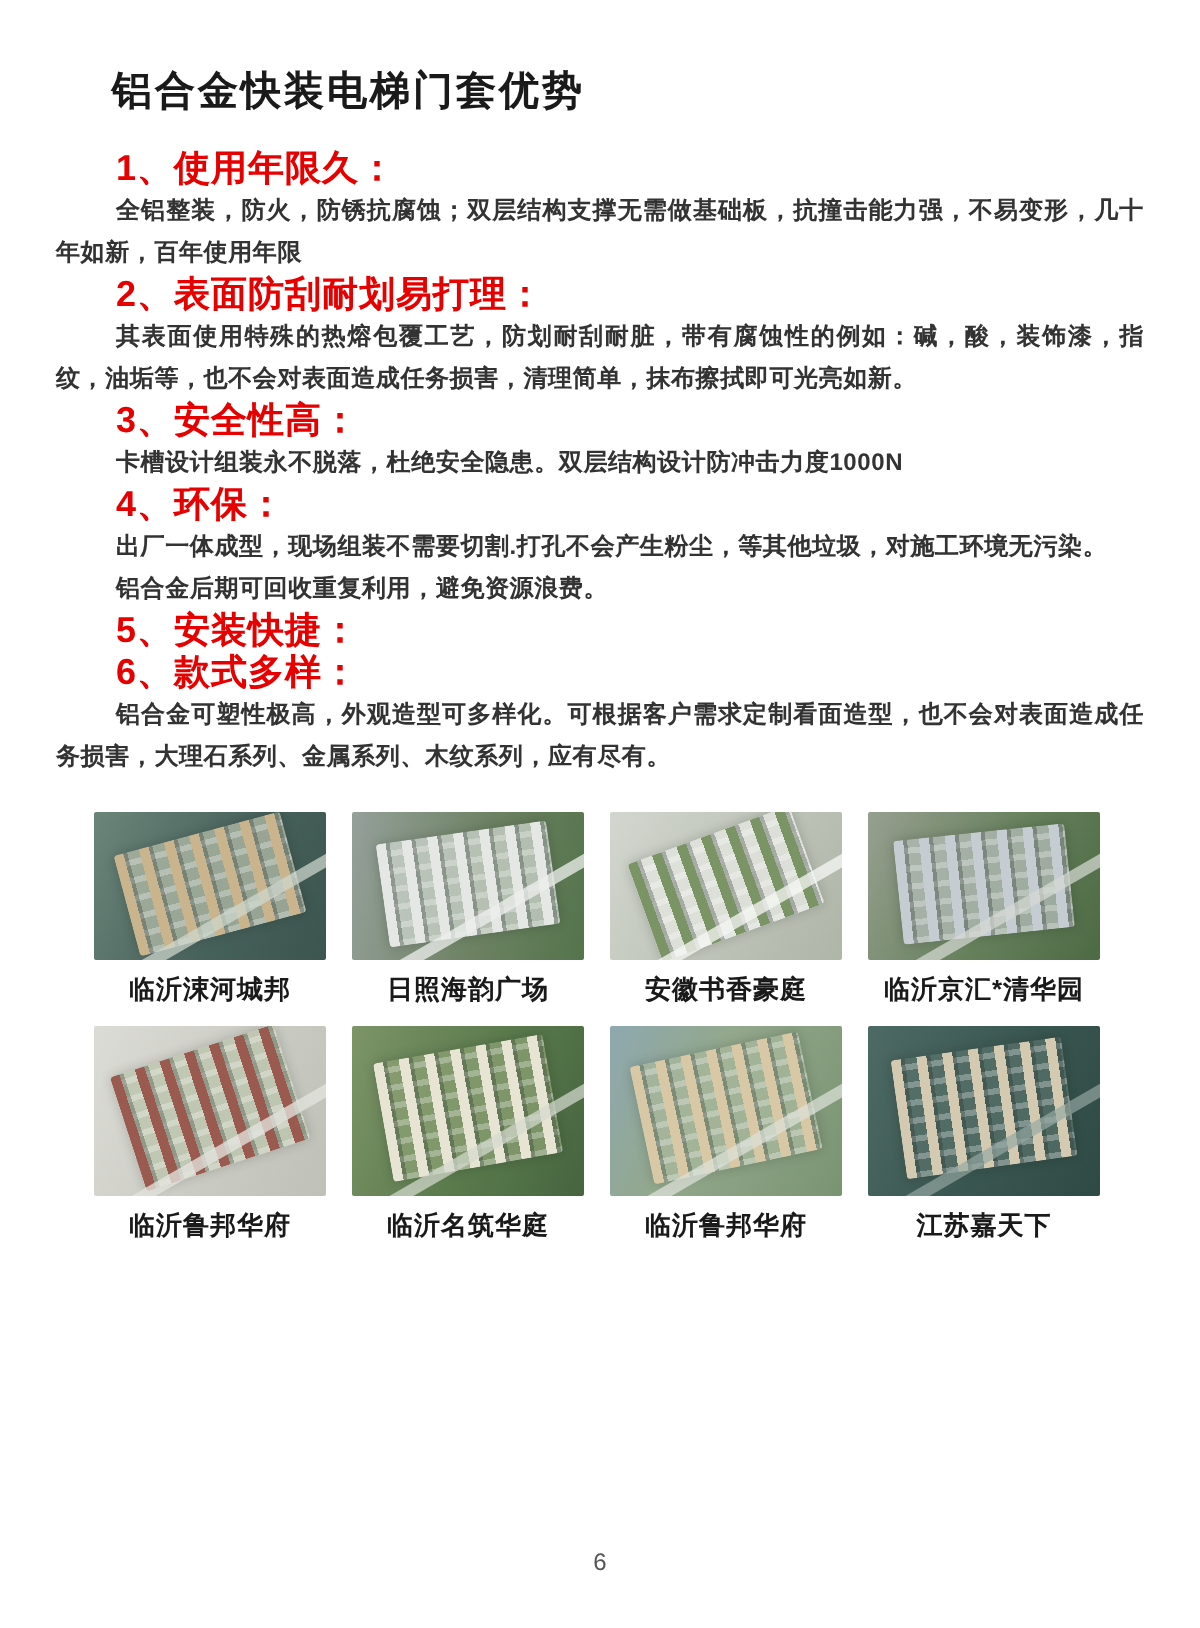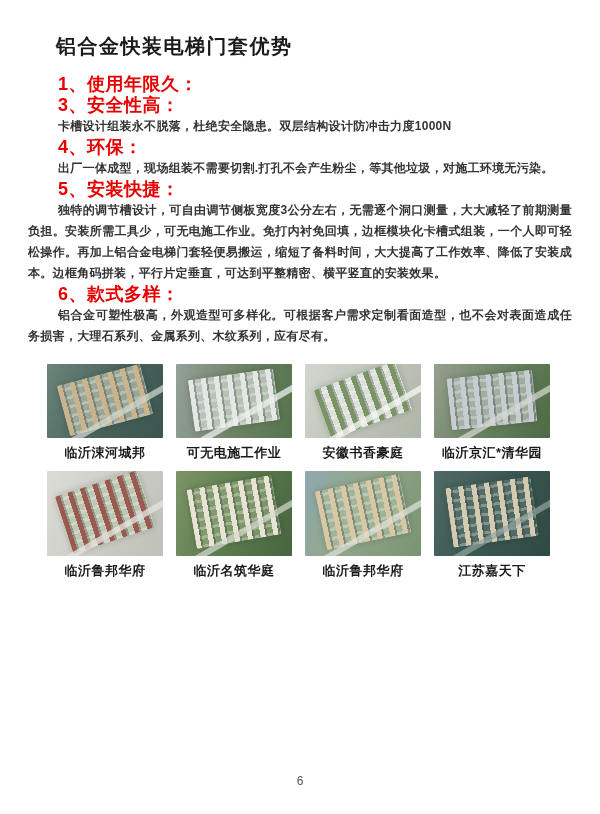--- a/index.html
+++ b/index.html
@@ -105,30 +105,33 @@
 </style>
 </head>
 <body>
 
 <div class="page">
 
   <section class="adv">
     <h1 class="doc-title">铝合金快装电梯门套优势</h1>
 
     <h2 class="adv-heading">1、使用年限久：</h2>
-
+    <p class="adv-p">全铝整装，防火，防锈抗腐蚀；双层结构支撑无需做基础板，抗撞击能力强，不易变形，几十年如新，百年使用年限</p>
+
+    <h2 class="adv-heading">2、表面防刮耐划易打理：</h2>
+    <p class="adv-p">其表面使用特殊的热熔包覆工艺，防划耐刮耐脏，带有腐蚀性的例如：碱，酸，装饰漆，指纹，油垢等，也不会对表面造成任务损害，清理简单，抹布擦拭即可光亮如新。</p>
 
     <h2 class="adv-heading">3、安全性高：</h2>
     <p class="adv-p">卡槽设计组装永不脱落，杜绝安全隐患。双层结构设计防冲击力度1000N</p>
 
     <h2 class="adv-heading">4、环保：</h2>
     <p class="adv-p">出厂一体成型，现场组装不需要切割.打孔不会产生粉尘，等其他垃圾，对施工环境无污染。</p>
+    <p class="adv-p">铝合金后期可回收重复利用，避免资源浪费。</p>
 
     <h2 class="adv-heading">5、安装快捷：</h2>
-    <p class="adv-p">独特的调节槽设计，可自由调节侧板宽度3公分左右，无需逐个洞口测量，大大减轻了前期测量负担。安装所需工具少，可无电施工作业。免打内衬免回填，边框模块化卡槽式组装，一个人即可轻松操作。再加上铝合金电梯门套轻便易搬运，缩短了备料时间，大大提高了工作效率、降低了安装成本。边框角码拼装，平行片定垂直，可达到平整精密、横平竖直的安装效果。</p>
 
     <h2 class="adv-heading">6、款式多样：</h2>
     <p class="adv-p">铝合金可塑性极高，外观造型可多样化。可根据客户需求定制看面造型，也不会对表面造成任务损害，大理石系列、金属系列、木纹系列，应有尽有。</p>
   </section>
 
   <section>
 
     <div class="case-grid">
 
       <figure class="case">
@@ -137,21 +140,21 @@
           <div class="road" style="background: rgba(208, 216, 206, 0.85);"></div>
         </div>
         <figcaption class="case-cap">临沂涑河城邦</figcaption>
       </figure>
 
       <figure class="case">
         <div class="case-img" style="background: linear-gradient(100deg, rgb(149, 160, 154), rgb(109, 130, 99) 55%, rgb(84, 116, 76));">
           <div class="cluster" style="background: repeating-linear-gradient(90deg, rgb(228, 231, 227) 0px, rgb(228, 231, 227) 5px, rgba(35, 45, 40, 0.3) 5px, rgba(35, 45, 40, 0.3) 7px, transparent 7px, transparent 13px), repeating-linear-gradient(0deg, rgba(255, 255, 255, 0.28) 0px, rgba(255, 255, 255, 0.28) 3px, transparent 3px, transparent 9px), rgba(206, 212, 206, 0.75); transform: rotate(-8deg);"></div>
           <div class="road" style="background: rgba(236, 238, 235, 0.9);"></div>
         </div>
-        <figcaption class="case-cap">可无电施工作业</figcaption>
+        <figcaption class="case-cap">日照海韵广场</figcaption>
       </figure>
 
       <figure class="case">
         <div class="case-img" style="background: linear-gradient(120deg, rgb(210, 214, 207), rgb(188, 194, 182) 60%, rgb(174, 182, 168));">
           <div class="cluster" style="background: repeating-linear-gradient(90deg, rgb(122, 148, 101) 0px, rgb(122, 148, 101) 5px, rgba(35, 45, 40, 0.3) 5px, rgba(35, 45, 40, 0.3) 7px, transparent 7px, transparent 13px), repeating-linear-gradient(0deg, rgba(255, 255, 255, 0.28) 0px, rgba(255, 255, 255, 0.28) 3px, transparent 3px, transparent 9px), rgba(228, 230, 224, 0.8); transform: rotate(-20deg);"></div>
           <div class="road" style="background: rgba(245, 246, 243, 0.9);"></div>
         </div>
         <figcaption class="case-cap">安徽书香豪庭</figcaption>
       </figure>
 

